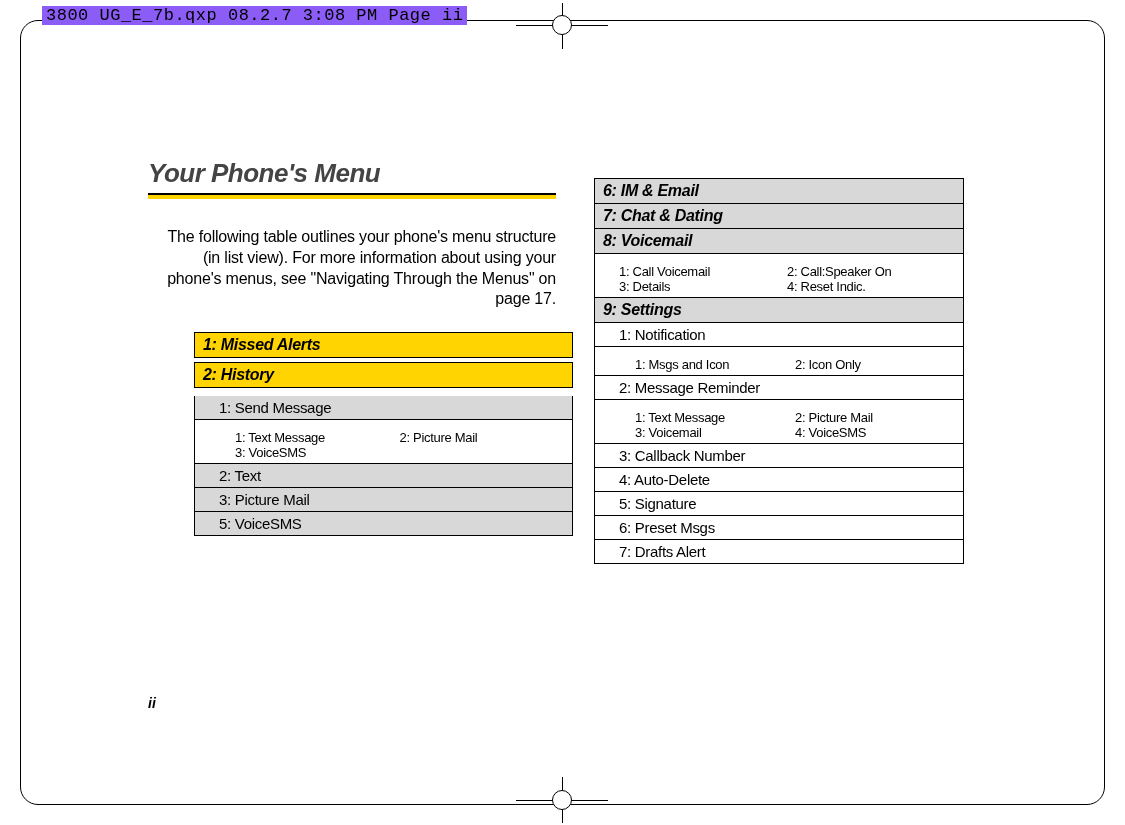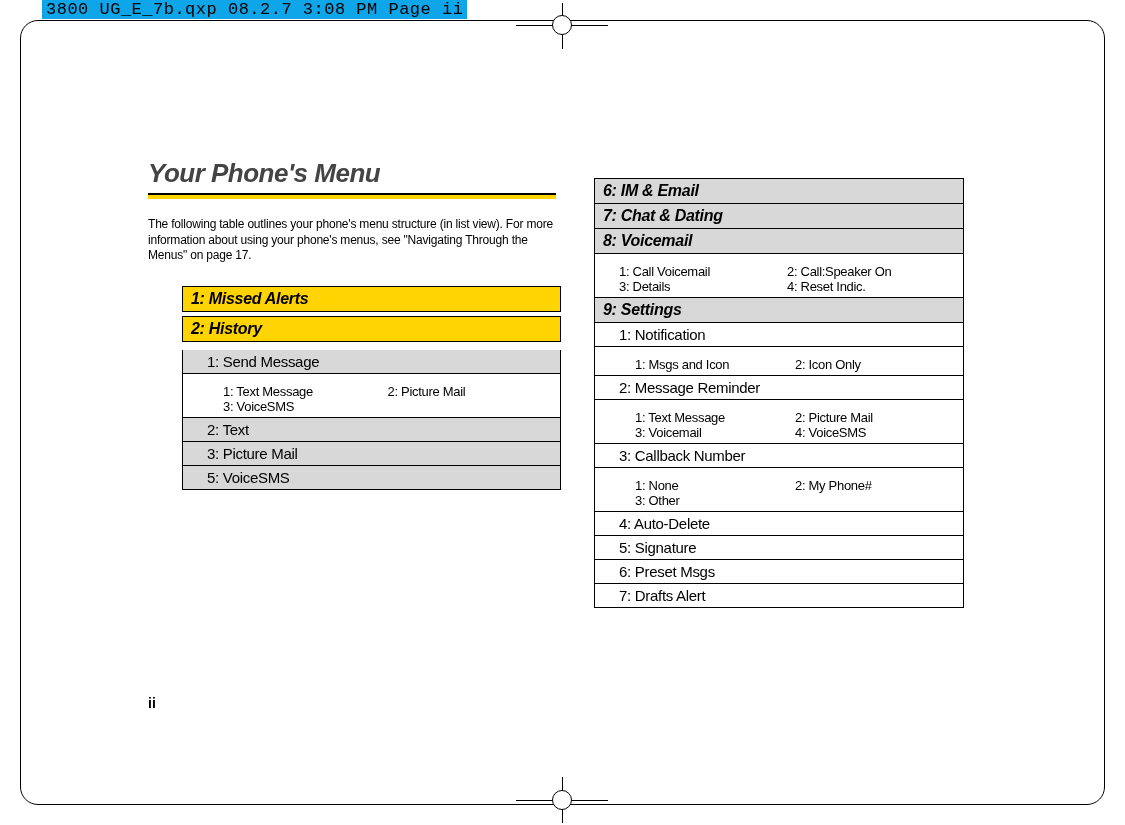--- a/index.html
+++ b/index.html
@@ -16,25 +16,25 @@
     left: 20px;
     top: 20px;
     width: 1085px;
     height: 785px;
     border: 1px solid #000;
     border-radius: 18px;
   }
   .header-text {
     position: absolute;
     left: 42px;
-    top: 0;
+    top: 6px;
     font-family: "Courier New", monospace;
     font-size: 17px;
     letter-spacing: 0.5px;
-    background: #0ea5e9;
+    background: #8b5cf6;
     padding: 0 4px;
   }
   
   .crop-top-v { position:absolute; left:562px; top:3px; width:1px; height:46px; background:#000; }
   .crop-top-h { position:absolute; left:516px; top:25px; width:92px; height:1px; background:#000; }
   .crop-top-circ { position:absolute; left:552px; top:15px; width:20px; height:20px; border:1px solid #000; border-radius:50%; background:#fff; }
   
   .crop-bot-v { position:absolute; left:562px; top:777px; width:1px; height:46px; background:#000; }
   .crop-bot-h { position:absolute; left:516px; top:800px; width:92px; height:1px; background:#000; }
   .crop-bot-circ { position:absolute; left:552px; top:790px; width:20px; height:20px; border:1px solid #000; border-radius:50%; background:#fff; }
@@ -53,31 +53,32 @@
     letter-spacing: -0.5px;
   }
   .title-rule {
     width: 408px;
     height: 6px;
     margin-top: 4px;
     background: linear-gradient(#000 0 2px, #ffd400 2px 6px);
   }
   .intro {
     width: 408px;
-    font-size: 12px;
+    font-size: 16px;
     line-height: 1.3;
-    margin-top: 18px;
+    margin-top: 28px;
     letter-spacing: -0.2px;
+    text-align: right;
   }
   .columns {
     display: flex;
     gap: 40px;
     margin-top: 22px;
   }
-  .col-left  { width: 379px; margin-left: 34px; }
+  .col-left  { width: 379px; margin-left: 46px; }
   .col-right { width: 370px; position: absolute; left: 446px; top: 20px; }
 
   .lvl1 {
     border: 1px solid #000;
     font-weight: bold;
     font-style: italic;
     font-size: 16px;
     padding: 3px 8px;
     letter-spacing: -0.3px;
     background: #d8d8d8;
@@ -102,20 +103,21 @@
     display: flex;
     flex-wrap: wrap;
     letter-spacing: -0.3px;
   }
   .lvl3 span { width: 50%; }
   .page-num {
     position: absolute;
     left: 148px;
     top: 695px;
     font-weight: bold;
+    font-style: italic;
     font-size: 14px;
   }
 </style>
 </head>
 <body>
 
 <div class="page-frame"></div>
 
 <div class="header-text">3800 UG_E_7b.qxp  08.2.7  3:08 PM  Page ii</div>
 
@@ -167,25 +169,20 @@
         <span>2: Icon Only</span>
       </div>
       <div class="lvl2" style="background:#fff">2: Message Reminder</div>
       <div class="lvl3">
         <span>1: Text Message</span>
         <span>2: Picture Mail</span>
         <span>3: Voicemail</span>
         <span>4: VoiceSMS</span>
       </div>
       <div class="lvl2" style="background:#fff">3: Callback Number</div>
-      <div class="lvl3">
-        <span>1: None</span>
-        <span>2: My Phone#</span>
-        <span>3: Other</span>
-      </div>
       <div class="lvl2" style="background:#fff">4: Auto-Delete</div>
       <div class="lvl2" style="background:#fff">5: Signature</div>
       <div class="lvl2" style="background:#fff">6: Preset Msgs</div>
       <div class="lvl2" style="background:#fff">7: Drafts Alert</div>
     </div>
   </div>
 </div>
 
 <div class="page-num">ii</div>
 

